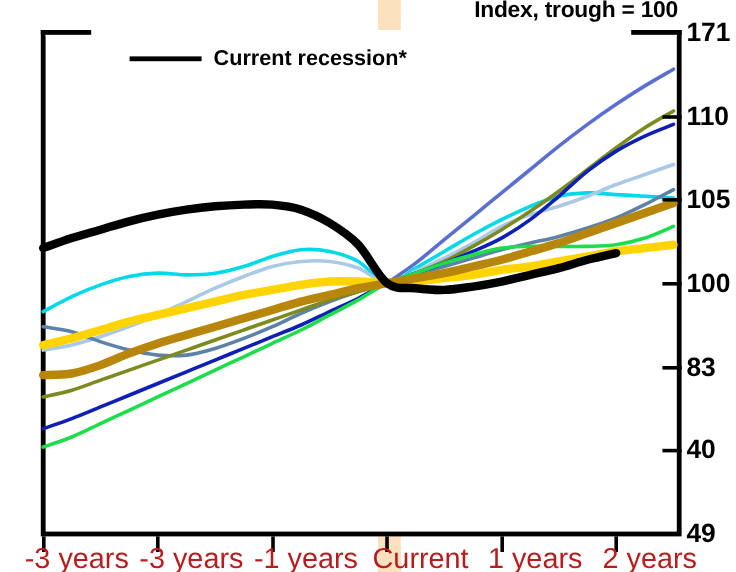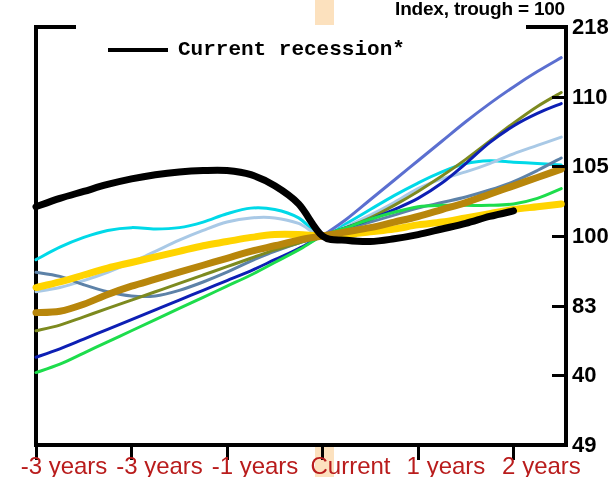--- a/index.html
+++ b/index.html
@@ -89,21 +89,21 @@
     left:96px; top:38px;
     display:flex;
     align-items:center;
     gap:10px;
     z-index:40;
   }
   #legend-swatch{
     width:60px; height:4px; background:#000; display:block;
   }
   #legend-label{
-    font-size:21px; font-weight:bold; color:#000; white-space:nowrap;font-family:Liberation Mono, monospace;
+    font-size:18px; font-weight:bold; color:#000; white-space:nowrap;
   }
 
   svg#lines{ position:absolute; left:0; top:0; width:613px; height:477px; overflow:visible; }
   svg#lines path{ fill:none; stroke-linecap:round; stroke-linejoin:round; }
 </style>
 </head>
 <body>
 
 <div id="chart-root">
 
@@ -130,21 +130,21 @@
     </svg>
 
   <div id="yticks-layer">
       <div class="ytick" style="top: 95.6667px;"></div>
       <div class="ytick" style="top: 165.333px;"></div>
       <div class="ytick" style="top: 235px;"></div>
       <div class="ytick" style="top: 304.667px;"></div>
       <div class="ytick" style="top: 374.333px;"></div>
     </div>
   <div id="ylabels-layer">
-      <div class="ylabel" style="top: 27px;">218</div>
+      <div class="ylabel" style="top: 27px;">171</div>
       <div class="ylabel" style="top: 96.6667px;">110</div>
       <div class="ylabel" style="top: 166.333px;">105</div>
       <div class="ylabel" style="top: 236px;">100</div>
       <div class="ylabel" style="top: 305.667px;">83</div>
       <div class="ylabel" style="top: 375.333px;">40</div>
       <div class="ylabel" style="top: 445px;">49</div>
     </div>
   <div id="xticks-layer">
       <div class="xtick" style="left: 23px;"></div>
       <div class="xtick" style="left: 118.495px;"></div>

